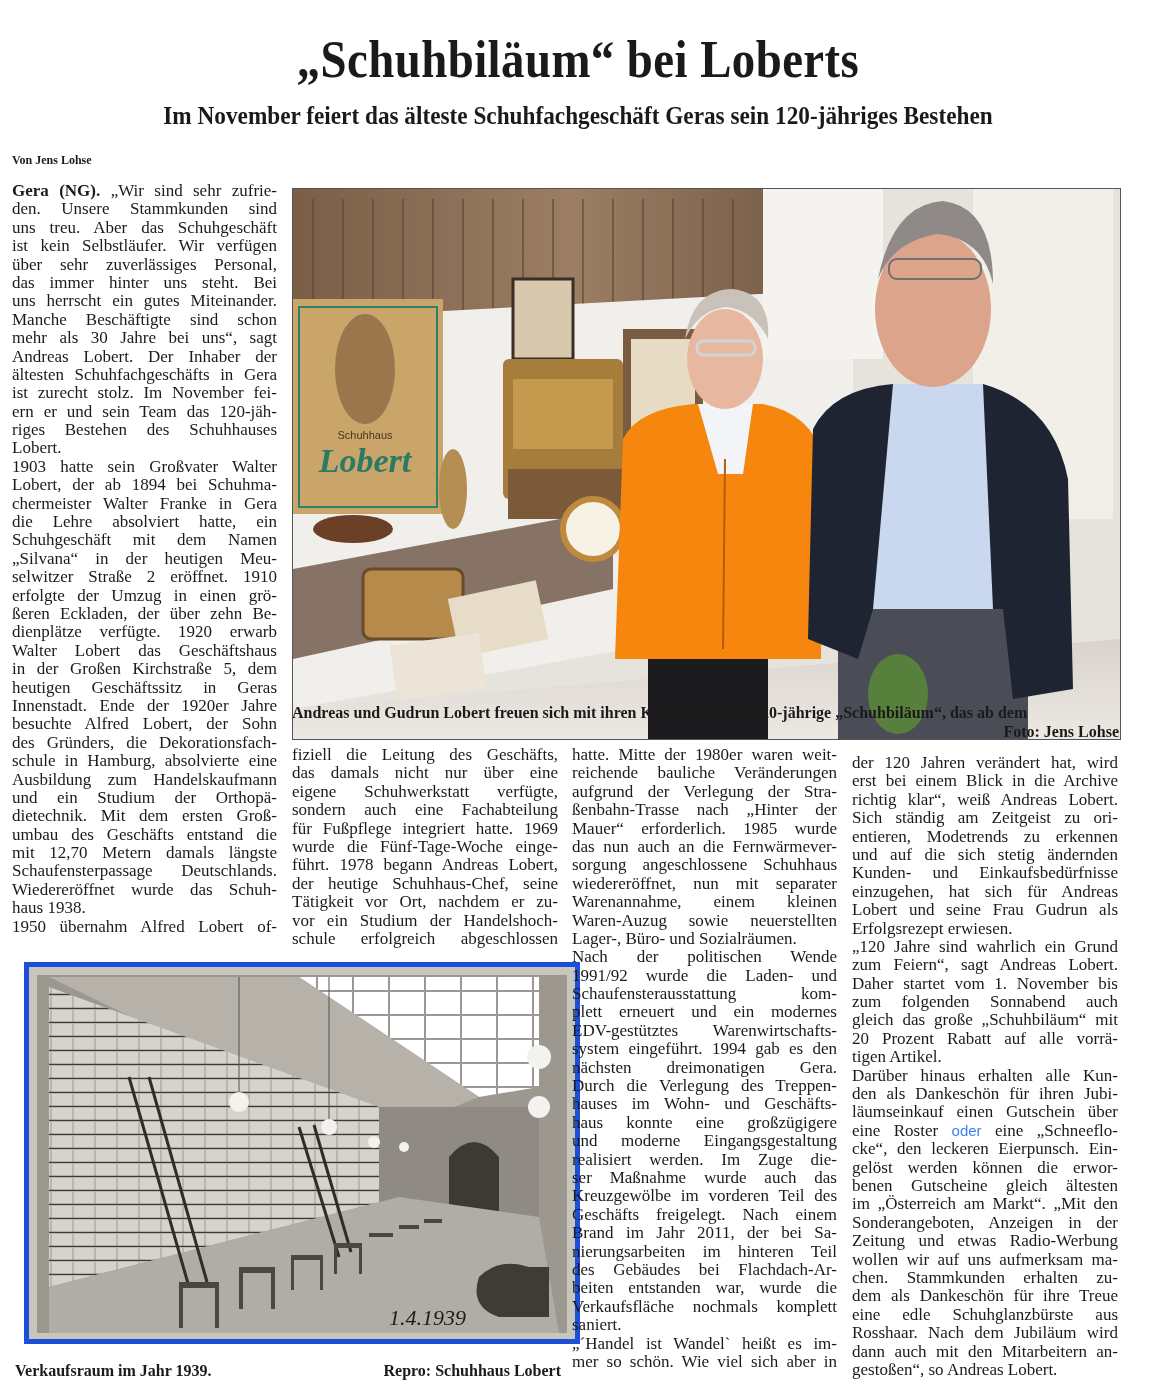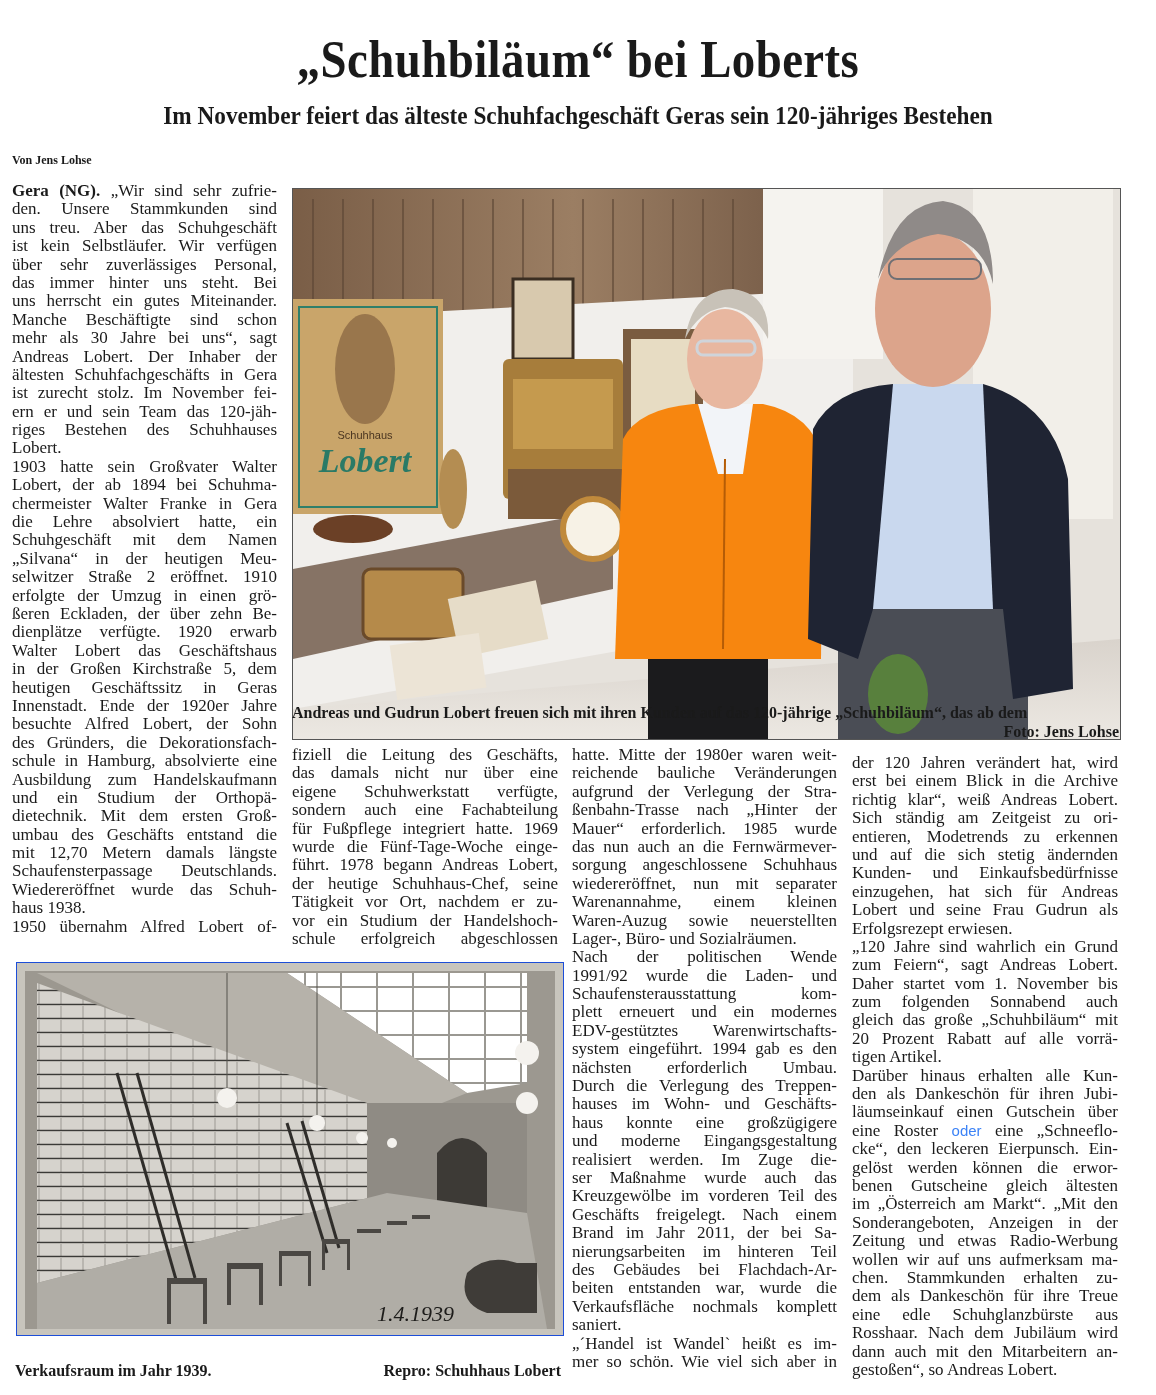--- a/index.html
+++ b/index.html
@@ -17,21 +17,21 @@
   .col .ln { display: block; height: 18.4px; white-space: nowrap; text-align: justify; text-align-last: justify; overflow: hidden; }
   .col .ln.last { text-align-last: left; }
   .col .ln b { font-weight: bold; margin-top: 28px; }
 
   #col1 { left: 12px; top: 182px; width: 265px; }
   #col2 { left: 292px; top: 746px; width: 266px; }
   #col3 { left: 572px; top: 746px; width: 265px; }
   #col4 { left: 852px; top: 746px; width: 266px; margin-top: 8px; }
 
   .photo-main { position: absolute; left: 292px; top: 150px; width: 827px; height: 550px; border: 1px solid #555; overflow: hidden; margin-top: 38px; }
-  .photo-old { position: absolute; left: 16px; top: 962px; width: 546px; height: 372px; border: 1px solid #1d4ed8; overflow: hidden; background: #737373; }
+  .photo-old { position: absolute; left: 24px; top: 962px; width: 546px; height: 372px; border: 5px solid #1d4ed8; overflow: hidden; background: #737373; }
 
   .caption { position: absolute; font-weight: bold; font-size: 16px; line-height: 18px; transform-origin: left top; }
   #cap-main-1 { left: 292px; top: 704px; width: 827px; }
   #cap-main-2 { left: 292px; top: 723px; width: 827px; }
   #cap-main-2 .credit { position: absolute; right: 0; top: 0; }
   #cap-old { left: 15px; top: 1362px; width: 546px; }
   #cap-old .credit { position: absolute; right: 0; top: 0; }
 
   .oder { font-family: "Liberation Sans", sans-serif; font-size: 15px; color: #3b82f6; }
 </style>
@@ -281,21 +281,21 @@
     <span class="ln">wiedereröffnet, nun mit separater</span>
     <span class="ln">Warenannahme, einem kleinen</span>
     <span class="ln">Waren-Auzug sowie neuerstellten</span>
     <span class="ln last">Lager-, Büro- und Sozialräumen.</span>
     <span class="ln">Nach der politischen Wende</span>
     <span class="ln">1991/92 wurde die Laden- und</span>
     <span class="ln">Schaufensterausstattung kom-</span>
     <span class="ln">plett erneuert und ein modernes</span>
     <span class="ln">EDV-gestütztes Warenwirtschafts-</span>
     <span class="ln">system eingeführt. 1994 gab es den</span>
-    <span class="ln">nächsten erforderlich Umbau.</span>
+    <span class="ln">nächsten dreimonatigen Gera.</span>
     <span class="ln">Durch die Verlegung des Treppen-</span>
     <span class="ln">hauses im Wohn- und Geschäfts-</span>
     <span class="ln">haus konnte eine großzügigere</span>
     <span class="ln">und moderne Eingangsgestaltung</span>
     <span class="ln">realisiert werden. Im Zuge die-</span>
     <span class="ln">ser Maßnahme wurde auch das</span>
     <span class="ln">Kreuzgewölbe im vorderen Teil des</span>
     <span class="ln">Geschäfts freigelegt. Nach einem</span>
     <span class="ln">Brand im Jahr 2011, der bei Sa-</span>
     <span class="ln">nierungsarbeiten im hinteren Teil</span>

